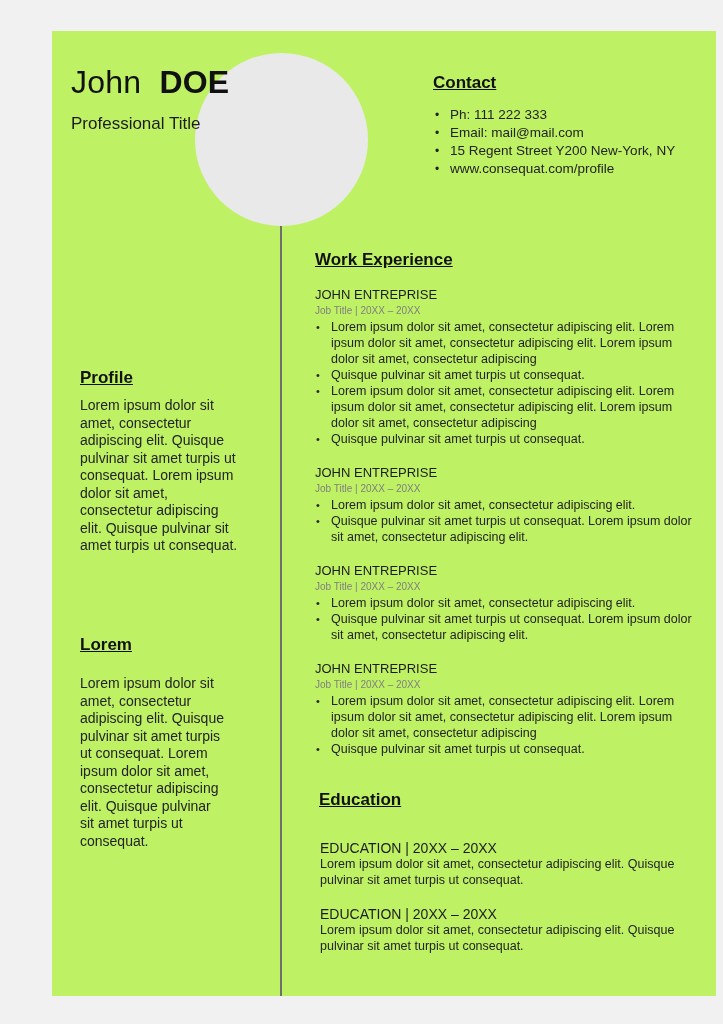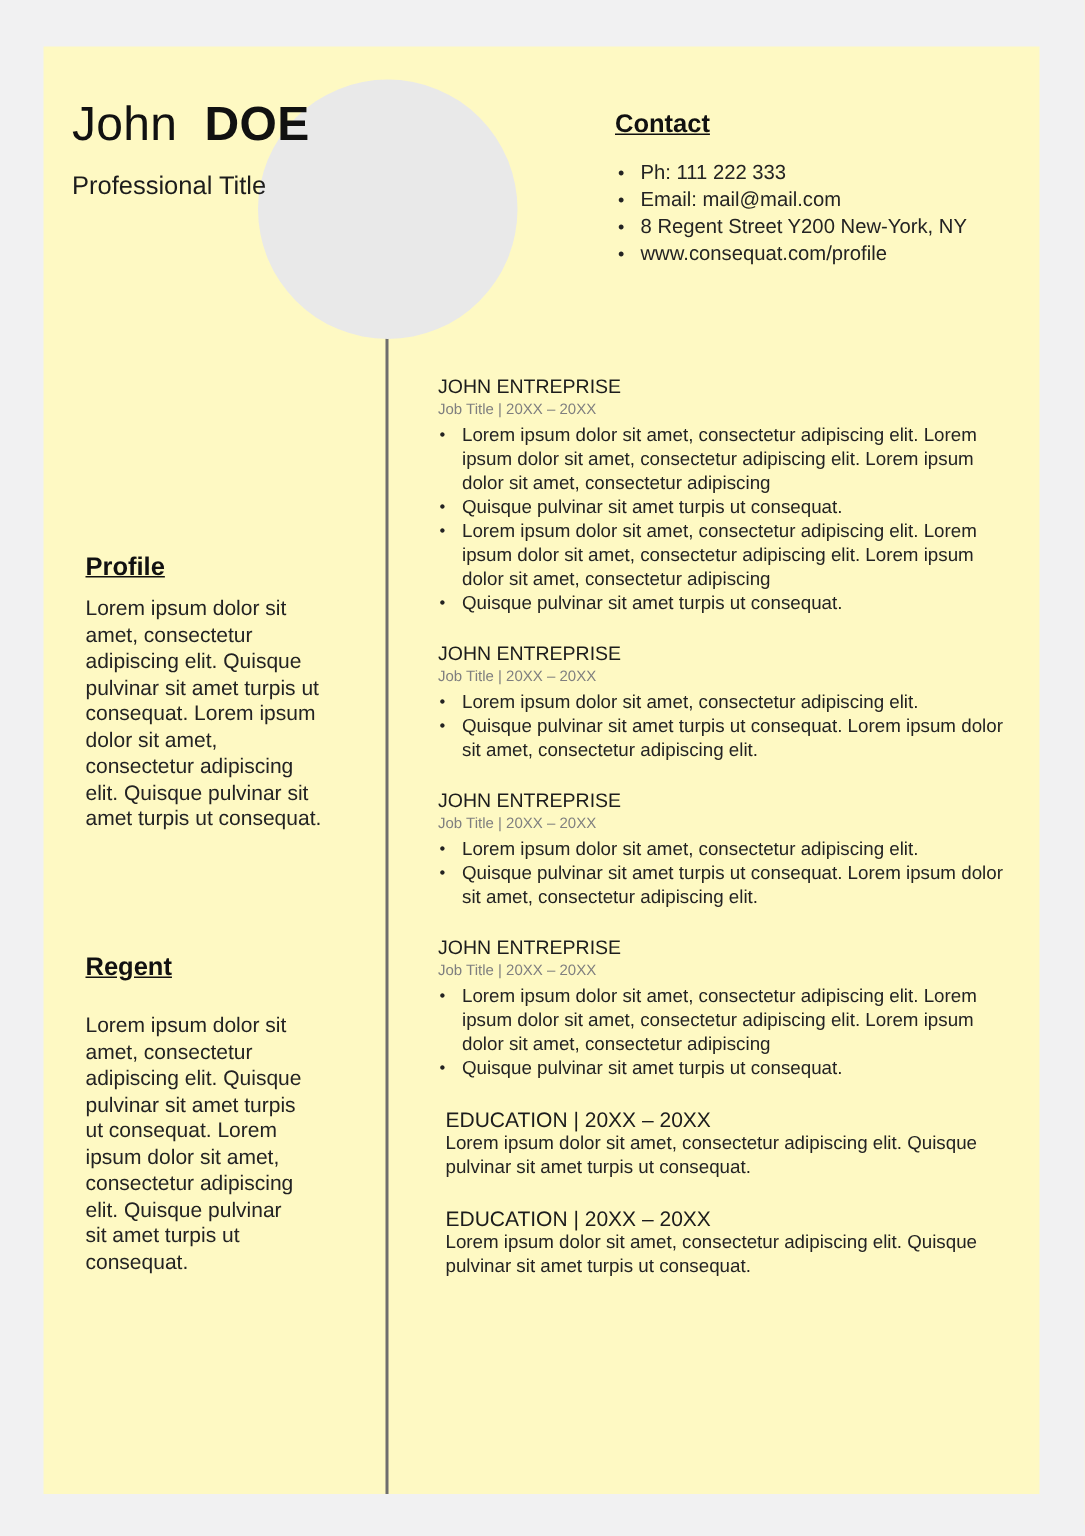--- a/index.html
+++ b/index.html
@@ -73,52 +73,53 @@
   .job li { position: relative; padding-left: 16px; }
   .job .bullet-dot { left: 1px; font-size: 11px; }
   h2.edu { margin: 33px 0 30px 4px; }
   .edu-entry { margin-left: 5px; margin-bottom: 18px; }
   .edu-title { font-size: 14px; line-height: 16px; color: #1c1c1c; }
   .edu-text  { font-size: 12.5px; line-height: 16px; color: #232323; width: 372px; }
 </style>
 </head>
 <body style="background: rgb(241, 241, 242);">
 
-<div class="sheet" style="background: #fef9c3;">
+<div class="sheet" style="background: #bef264; margin-left: 23px;">
 
   <div class="name">
     <span class="first">John</span>
     <span class="first">&nbsp;</span><span class="last">DOE</span>
   </div>
   <div class="prof-title">Professional Title</div>
   <div class="photo" style="background: rgb(233, 233, 233);"></div>
 
   <div class="contact">
     <h2 class="sec">Contact</h2>
     <ul>
       <li><span class="bullet-dot">•</span><span>Ph: 111 222 333</span></li>
       <li><span class="bullet-dot">•</span><span>Email: mail@mail.com</span></li>
-      <li><span class="bullet-dot">•</span><span>8 Regent Street Y200 New-York, NY</span></li>
+      <li><span class="bullet-dot">•</span><span>15 Regent Street Y200 New-York, NY</span></li>
       <li><span class="bullet-dot">•</span><span>www.consequat.com/profile</span></li>
     </ul>
   </div>
 
   <div class="divider" style="background: rgb(110, 110, 110);"></div>
 
   <div class="side-block profile">
     <h2 class="sec">Profile</h2>
     <div class="side-text">Lorem ipsum dolor sit amet, consectetur adipiscing elit. Quisque pulvinar sit amet turpis ut consequat. Lorem ipsum dolor sit amet, consectetur adipiscing elit. Quisque pulvinar sit amet turpis ut consequat.</div>
   </div>
 
   <div class="side-block skills">
-    <h2 class="sec">Regent</h2>
+    <h2 class="sec">Lorem</h2>
     <div class="side-text">Lorem ipsum dolor sit amet, consectetur adipiscing elit. Quisque pulvinar sit amet turpis ut consequat. Lorem ipsum dolor sit amet, consectetur adipiscing elit. Quisque pulvinar sit amet turpis ut consequat.</div>
   </div>
 
   <div class="main-col">
+    <h2 class="sec work">Work Experience</h2>
 
     <div class="job">
       <div class="job-company">JOHN ENTREPRISE</div>
       <div class="job-meta" style="color: rgb(127, 127, 127);">Job Title | 20XX – 20XX</div>
       <ul>
         <li><span class="bullet-dot">•</span><span>Lorem ipsum dolor sit amet, consectetur adipiscing elit. Lorem ipsum dolor sit amet, consectetur adipiscing elit. Lorem ipsum dolor sit amet, consectetur adipiscing</span></li>
         <li><span class="bullet-dot">•</span><span>Quisque pulvinar sit amet turpis ut consequat.</span></li>
         <li><span class="bullet-dot">•</span><span>Lorem ipsum dolor sit amet, consectetur adipiscing elit. Lorem ipsum dolor sit amet, consectetur adipiscing elit. Lorem ipsum dolor sit amet, consectetur adipiscing</span></li>
         <li><span class="bullet-dot">•</span><span>Quisque pulvinar sit amet turpis ut consequat.</span></li>
       </ul>
@@ -144,20 +145,21 @@
 
     <div class="job">
       <div class="job-company">JOHN ENTREPRISE</div>
       <div class="job-meta" style="color: rgb(127, 127, 127);">Job Title | 20XX – 20XX</div>
       <ul>
         <li><span class="bullet-dot">•</span><span>Lorem ipsum dolor sit amet, consectetur adipiscing elit. Lorem ipsum dolor sit amet, consectetur adipiscing elit. Lorem ipsum dolor sit amet, consectetur adipiscing</span></li>
         <li><span class="bullet-dot">•</span><span>Quisque pulvinar sit amet turpis ut consequat.</span></li>
       </ul>
     </div>
 
+    <h2 class="sec edu">Education</h2>
 
     <div class="edu-entry">
       <div class="edu-title">EDUCATION | 20XX – 20XX</div>
       <div class="edu-text">Lorem ipsum dolor sit amet, consectetur adipiscing elit. Quisque pulvinar sit amet turpis ut consequat.</div>
     </div>
 
     <div class="edu-entry">
       <div class="edu-title">EDUCATION | 20XX – 20XX</div>
       <div class="edu-text">Lorem ipsum dolor sit amet, consectetur adipiscing elit. Quisque pulvinar sit amet turpis ut consequat.</div>
     </div>

